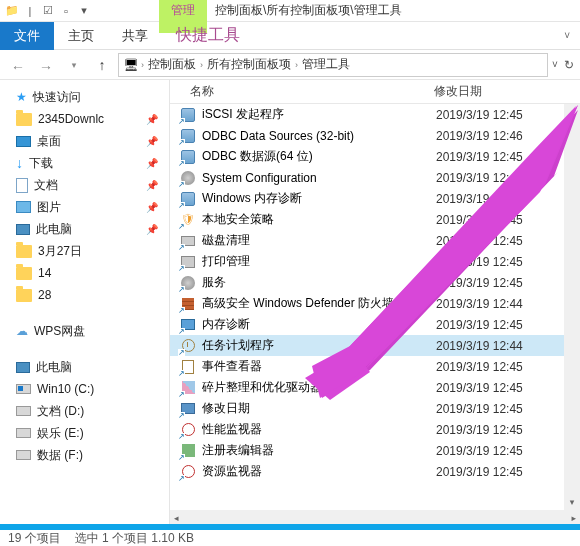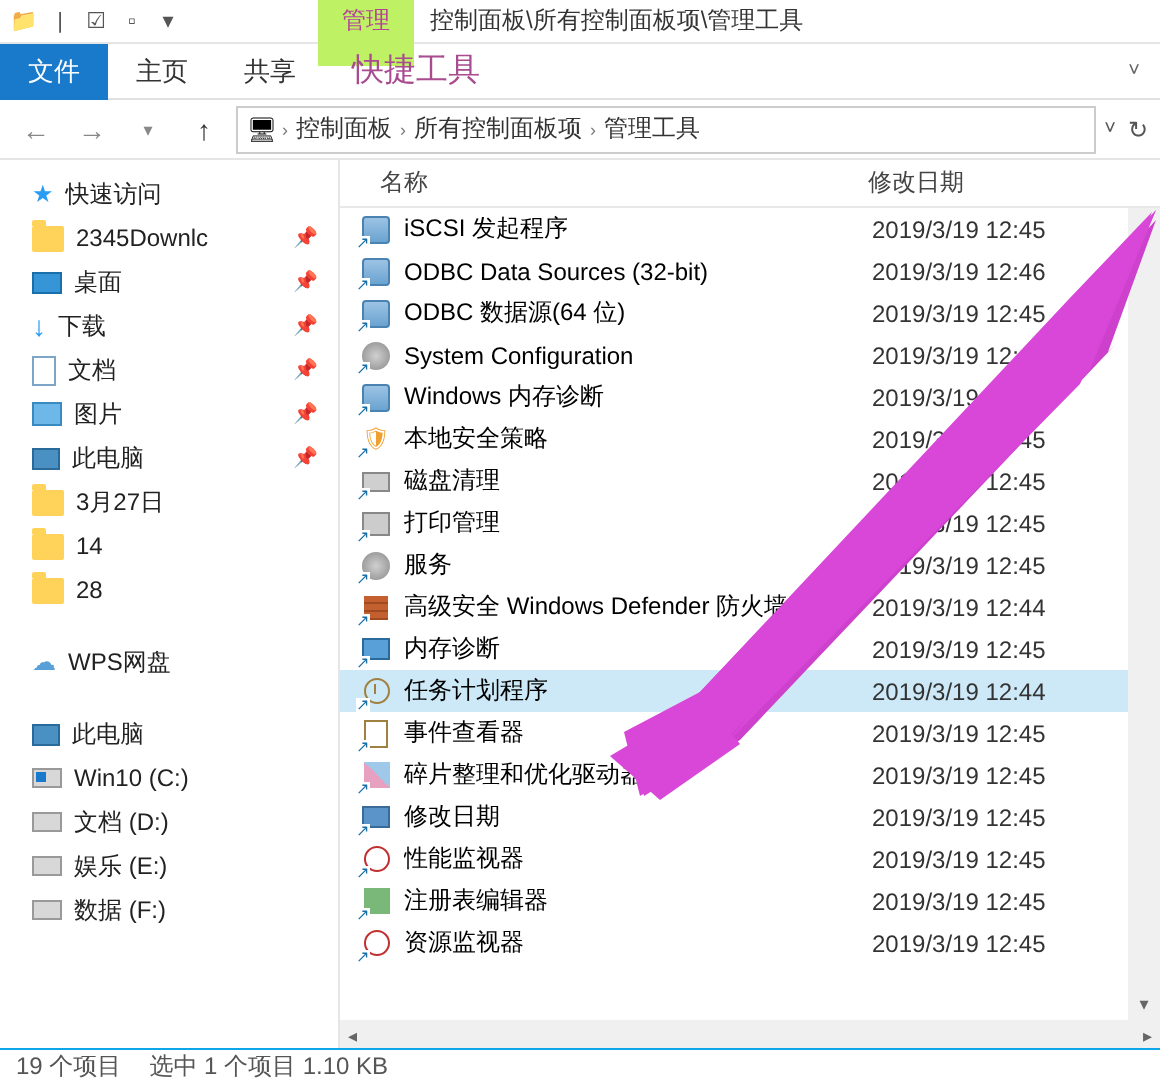--- a/index.html
+++ b/index.html
@@ -70,21 +70,21 @@
 .ic-clock::after { content:""; position:absolute; left:45%; top:20%; width:1px; height:5px; background:#a08040; }
 .ic-wall { width:12px; height:12px; background:repeating-linear-gradient(#c46030 0 3px,#a04a20 3px 4px); }
 .ic-mon { width:14px; height:11px; background:#5aa0d8; border:1px solid #2a6a9a; }
 .ic-event { width:12px; height:14px; background:#fff; border:1px solid #a08040; }
 .ic-opt { width:13px; height:13px; background:linear-gradient(45deg,#e8a0c0 50%,#a0c8e8 50%); }
 .ic-info { width:14px; height:11px; background:#5a94c8; border:1px solid #3a6a98; position:relative; }
 .ic-perf { width:13px; height:13px; border:1.5px solid #c03030; border-radius:50%; }
 .ic-reg { width:13px; height:13px; background:#7ab87a; }
 
 
-.status { position:absolute; bottom:0; left:0; right:0; height:22px; display:flex; padding:0 8px; gap:14px; color:#555; border-top:1px solid #0ea5e9; background:#fff; }
+.status { position:absolute; bottom:0; left:0; right:0; height:22px; display:flex; align-items:center; padding:0 8px; gap:14px; color:#555; border-top:6px solid #0ea5e9; background:#fff; }
 
 
 .arrow { position:absolute; pointer-events:none; z-index:10; }
 
 
 .sb { width:16px; background:#f0f0f0; display:flex; flex-direction:column; }
 .sb-btn { height:16px; display:flex; align-items:center; justify-content:center; color:#666; font-size:9px; }
 .sb-track { flex:1; }
 </style>
 </head>

